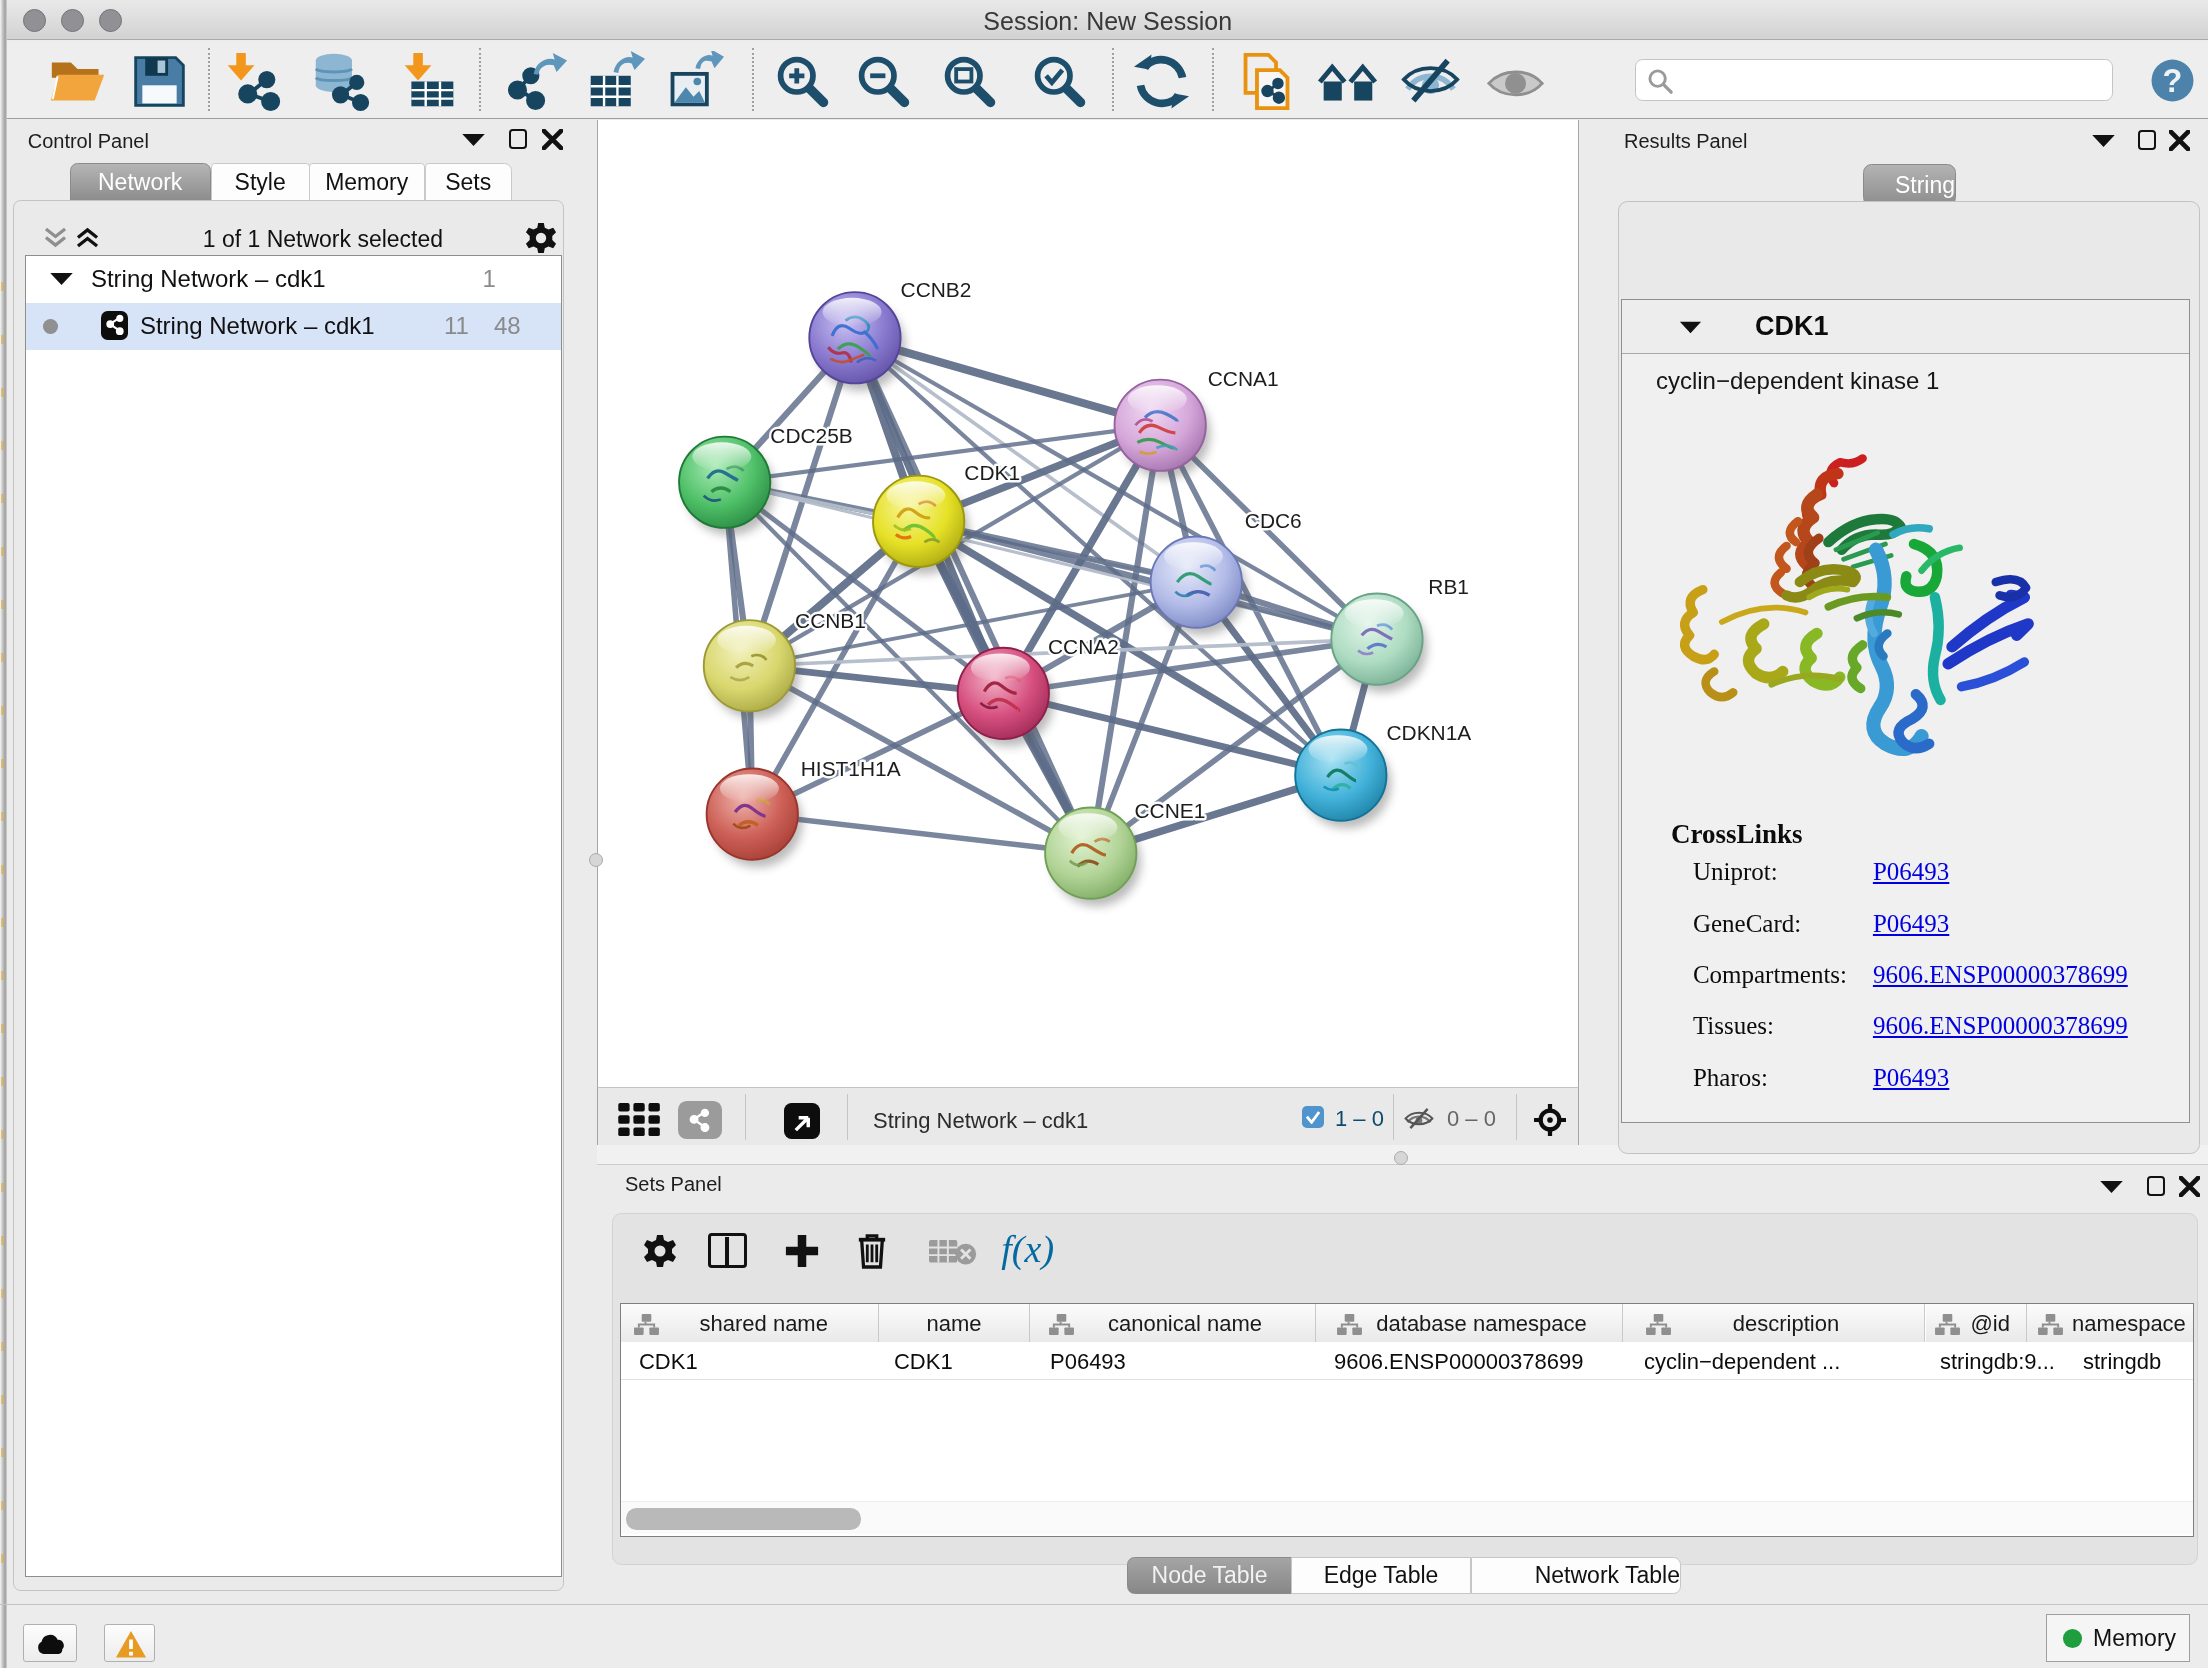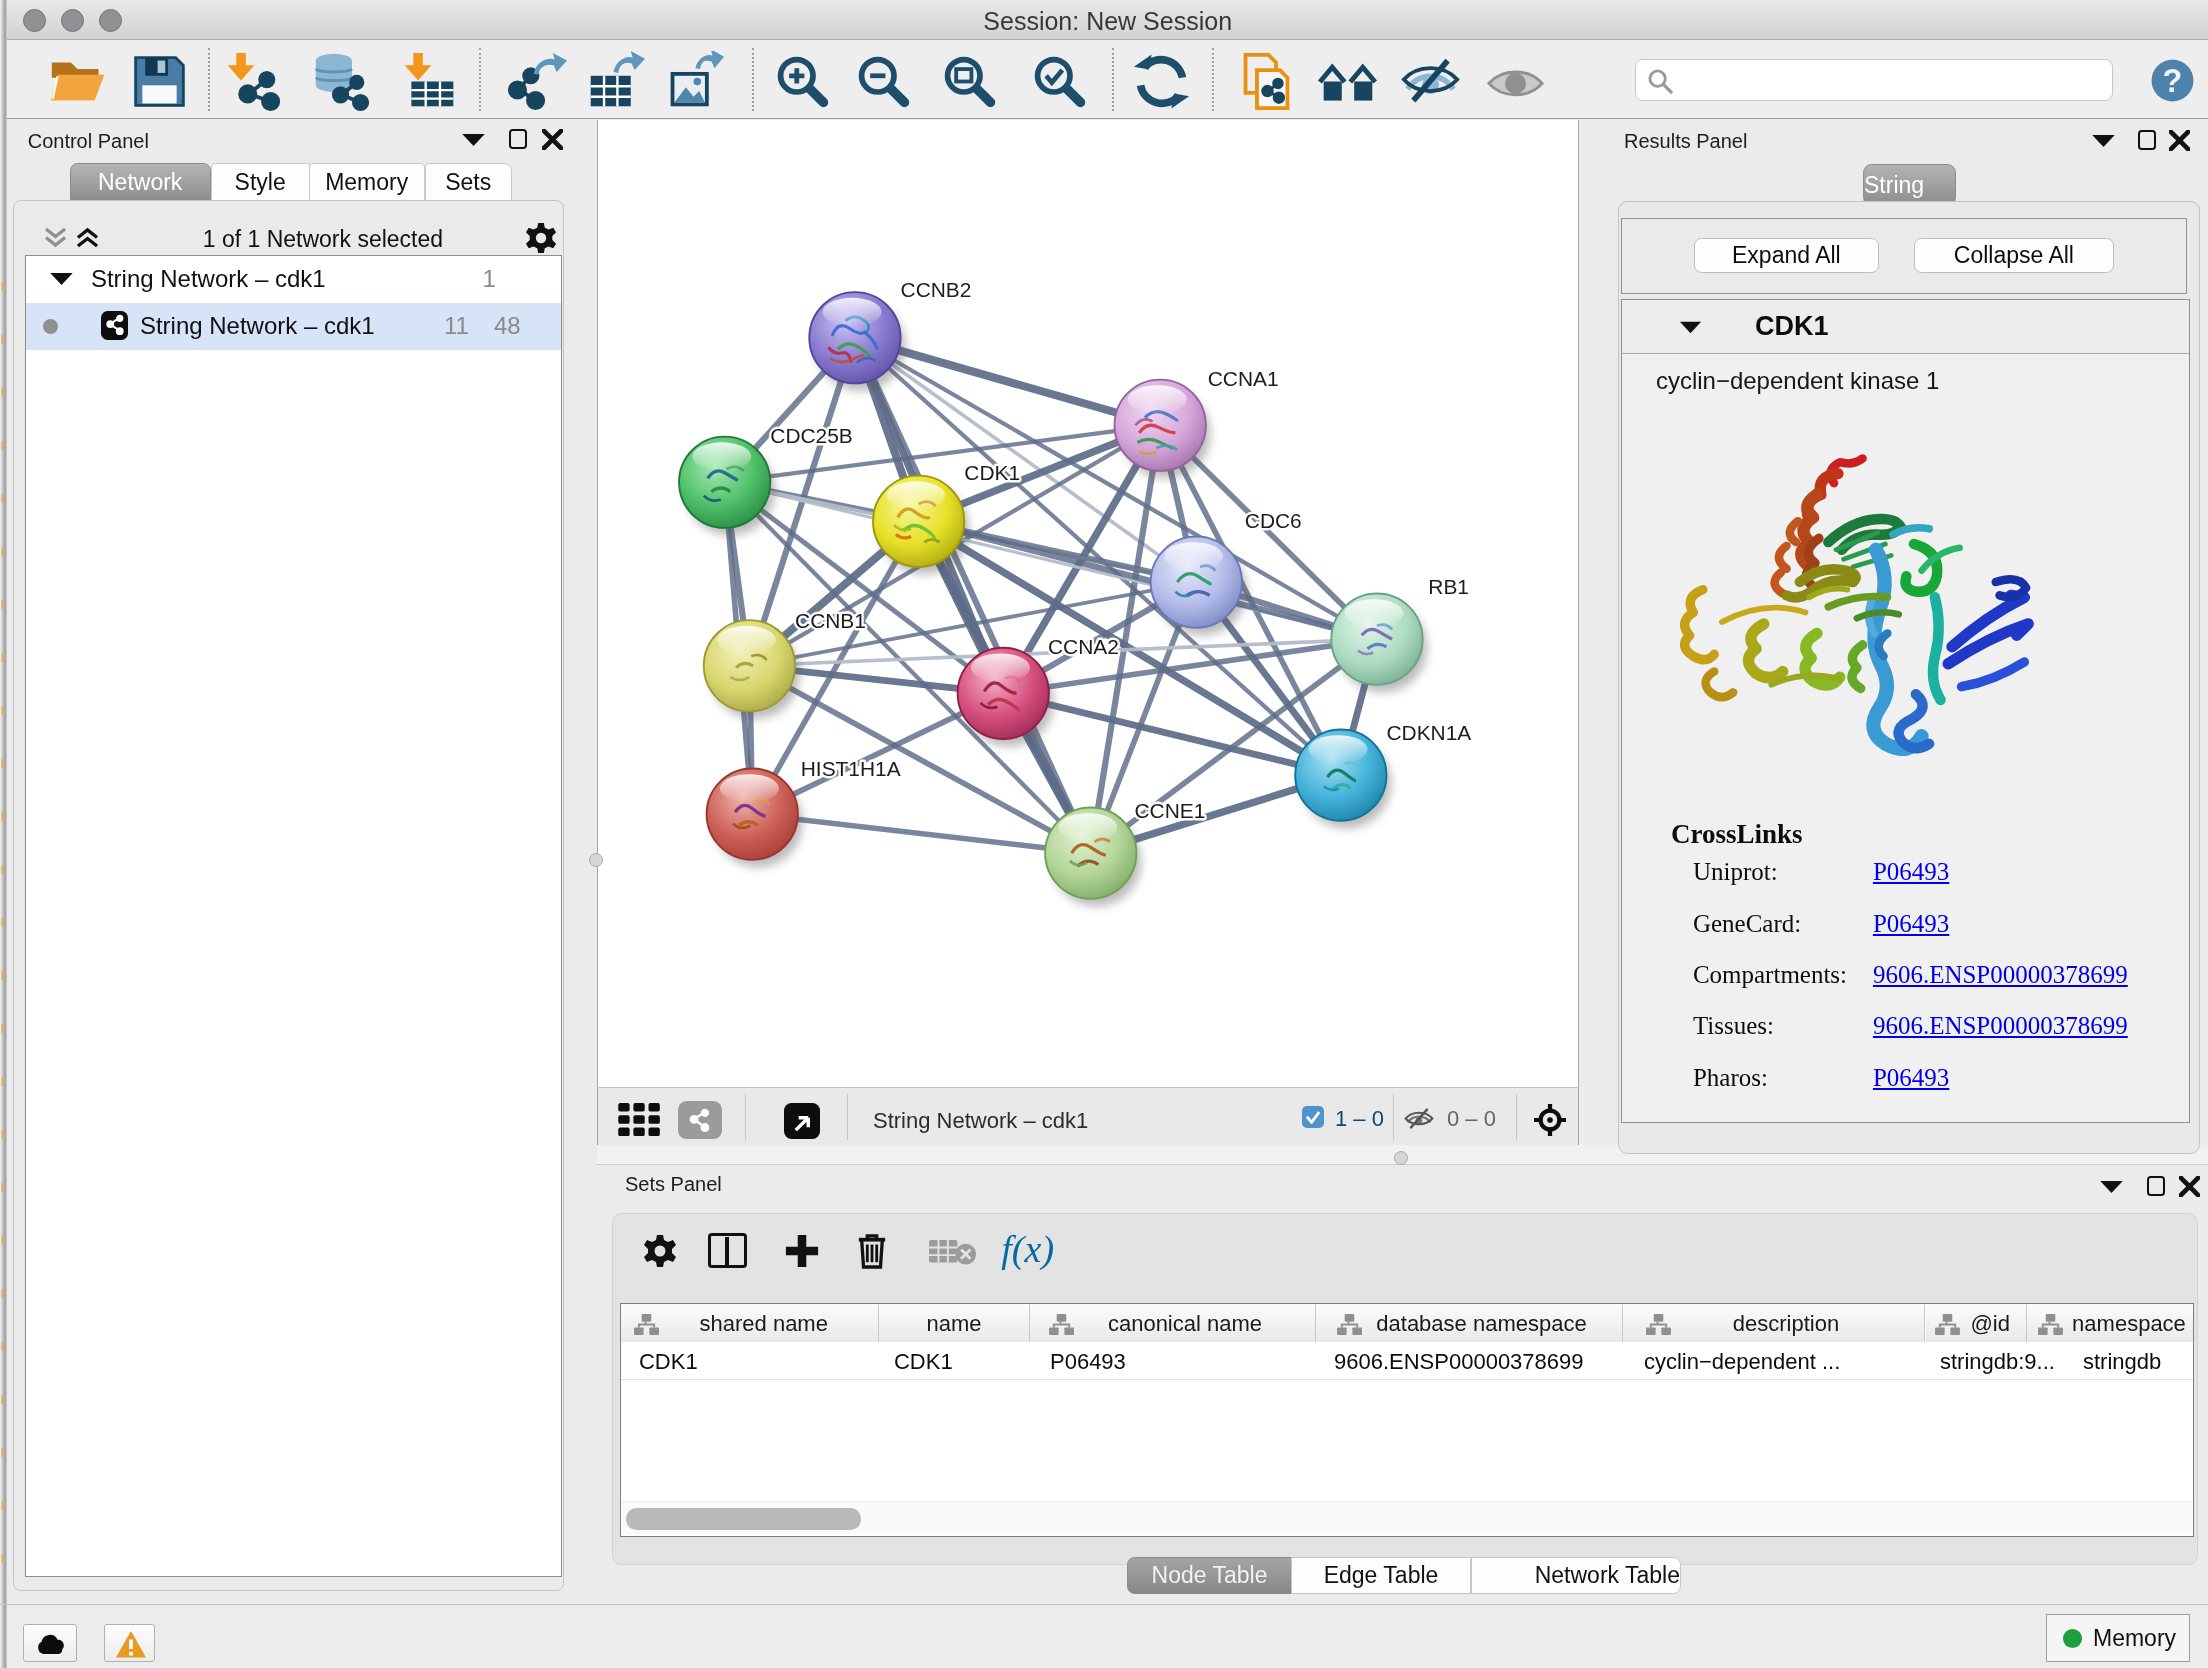--- a/index.html
+++ b/index.html
@@ -534,26 +534,22 @@
 
 <div id="rpanel" class="abs">
   <div class="ptitle" style="position:absolute;left:43px;top:9.5px">Results Panel</div>
   <svg style="position:absolute;left:510px;top:13.3px" width="25" height="15" viewBox="0 0 26 16">
       <path d="M1 2h24L13 15z" fill="#111"></path>
     </svg>
   <div style="position:absolute;left:557px;top:9.5px;width:18px;height:20px;border:2.9px solid #111;border-radius:3.8px"></div>
   <svg style="position:absolute;left:588px;top:9.5px" width="21" height="21" viewBox="0 0 22 22">
       <path d="M2 2 20 20 M20 2 2 20" stroke="#111" stroke-width="5" stroke-linecap="round"></path>
     </svg>
-  <div style="position:absolute;left:282px;top:44px;width:93px;height:42px;background:linear-gradient(#b3b3b3,#8d8d8d);border:1px solid #8a8a8a;border-radius:8.6px;color:#fff;font-size:23px;text-align:left;line-height:40px;">String</div>
+  <div style="position:absolute;left:282px;top:44px;width:93px;height:42px;background:linear-gradient(#b3b3b3,#8d8d8d);border:1px solid #8a8a8a;border-radius:8.6px;color:#fff;font-size:23px;text-align:right;line-height:40px;">String</div>
   <div style="position:absolute;left:37px;top:81px;width:582px;height:953px;background:#e9e9e9;border:1px solid #c2c2c2;border-radius:9.5px">
-    <div style="position:absolute;left:1.9px;top:16px;width:566px;height:76px;background:#eaeaea;border:1.9px solid #8f8f8f">
-      <div style="position:absolute;left:72px;top:19px;width:185px;height:35px;background:#fefefe;border:1px solid #bdbdbd;border-radius:7.6px;font-size:23px;color:#0c0c0c;text-align:center;line-height:33px">Expand All</div>
-      <div style="position:absolute;left:292px;top:19px;width:200px;height:35px;background:#fefefe;border:1px solid #bdbdbd;border-radius:7.6px;font-size:23px;color:#0c0c0c;text-align:center;line-height:33px">Collapse All</div>
-    </div>
     <div style="position:absolute;left:1.9px;top:97px;width:569px;height:824px;background:#f0f0f0;border:1.9px solid #8f8f8f">
       <div style="position:absolute;left:0;top:0;width:100%;height:54px;background:#ededed;border-bottom:1.9px solid #a9a9a9">
         <svg style="position:absolute;left:57px;top:20px" width="23" height="14.3" viewBox="0 0 26 16">
             <path d="M1 2h24L13 15z" fill="#111"></path>
           </svg>
         <div style="position:absolute;left:133px;top:11.4px;font-size:27px;font-weight:bold;color:#0c0c0c">CDK1</div>
       </div>
       <div style="position:absolute;left:34px;top:67px;font-size:24px;color:#161616">cyclin−dependent kinase 1</div>
       <svg style="position:absolute;left:54px;top:147px" width="358" height="506" viewBox="0 0 376 532">
         <g fill="none" stroke-linecap="round" stroke-linejoin="round">

